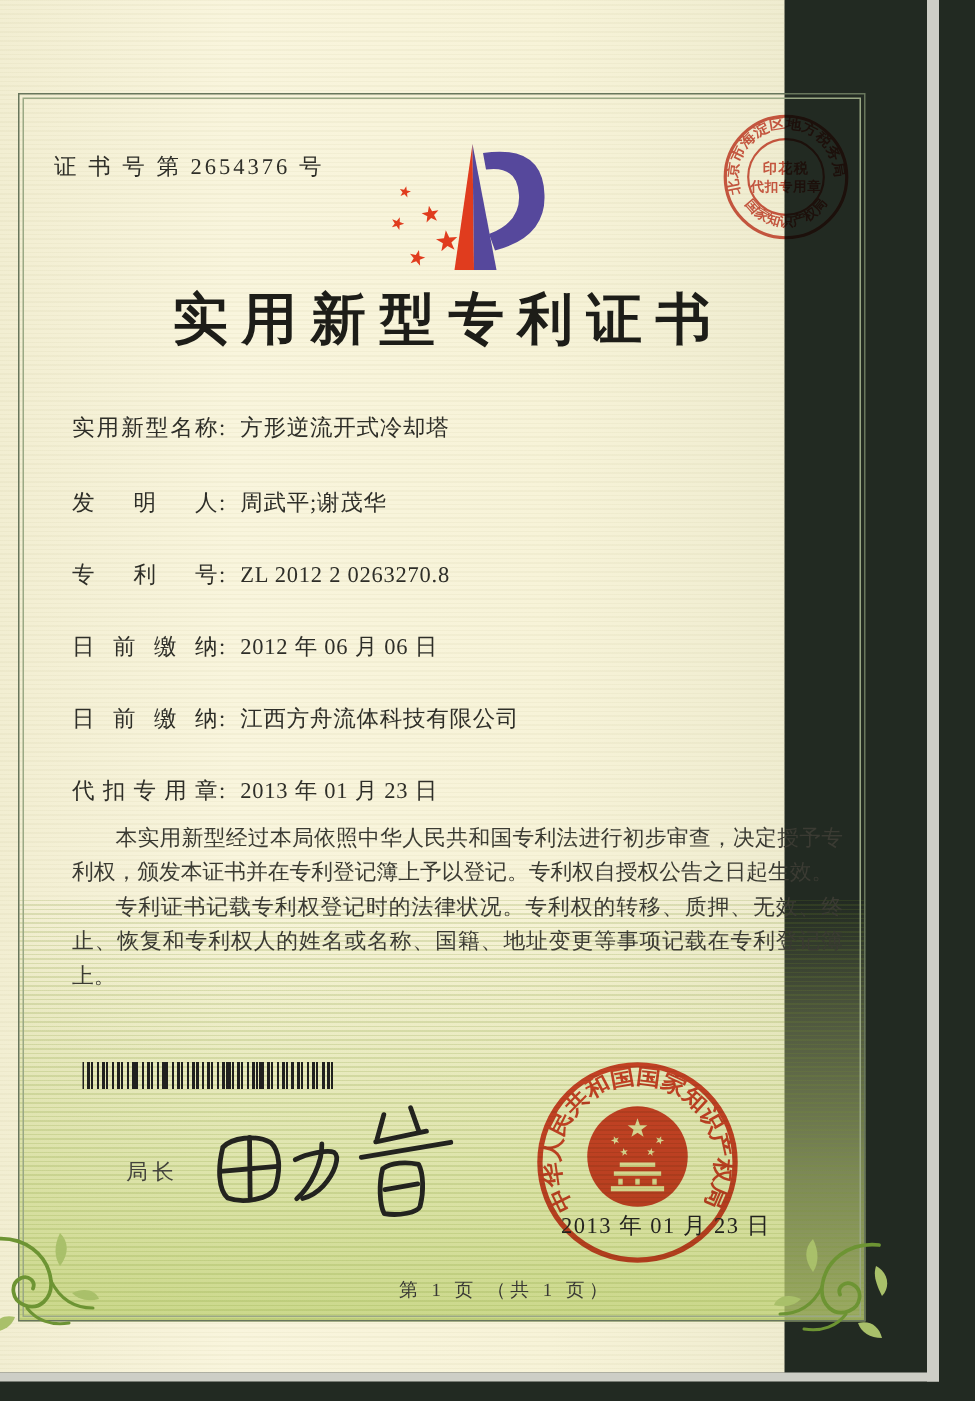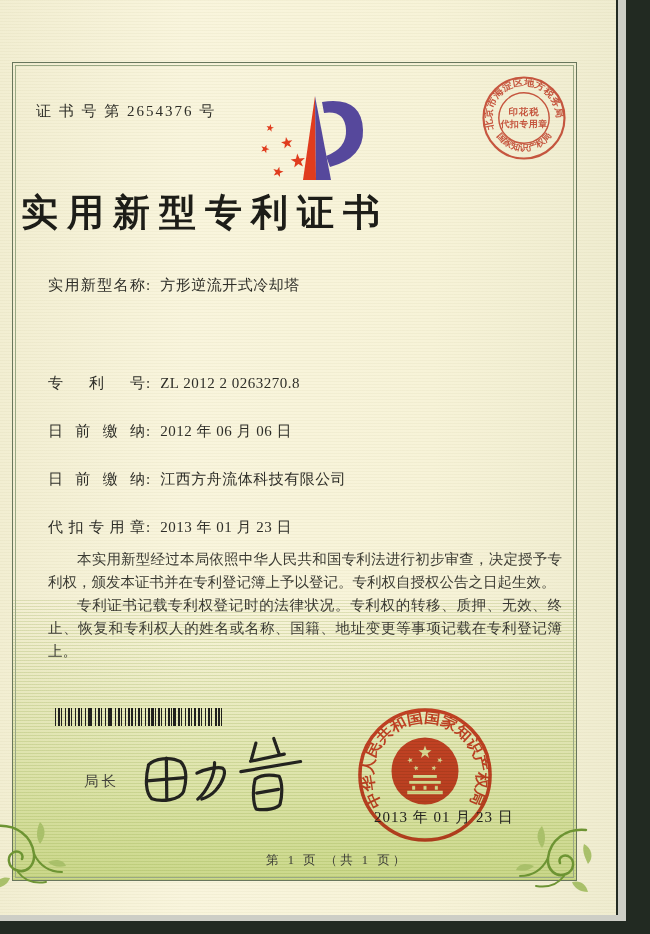--- a/index.html
+++ b/index.html
@@ -1,36 +1,36 @@
 <!DOCTYPE html>
 <html><head>
 <meta charset="utf-8">
 <style>
   * { margin:0; padding:0; box-sizing:border-box; }
   html,body { width:650px; height:934px; overflow:hidden; }
   body { background:#222a22; font-family:"Liberation Serif","DejaVu Serif",serif; position:relative; }
   .paper {
-    position:absolute; left:0; top:0; width:616px; height:915px;
+    position:absolute; left:0; top:0; width:523px; height:915px;
     background:
       repeating-linear-gradient(180deg, rgba(190,185,140,0.10) 0 1px, rgba(0,0,0,0) 1px 3px),
       linear-gradient(90deg,#f2eed2,#f9f5dd 30%,#f7f3d8 70%,#efecd0);
     text-decoration: underline;
   }
   .edge-right { position:absolute; left:618px; top:0; width:8px; height:921px; background:#cdcec6; }
   .edge-bottom { position:absolute; left:0; top:915px; width:626px; height:6px; background:#cdcec6; }
   .band {
     position:absolute; left:13px; top:600px; width:564px; height:281px; z-index:1;
     background:
       repeating-linear-gradient(180deg, rgba(120,150,40,0.16) 0 1px, rgba(0,0,0,0) 1px 3px),
       linear-gradient(180deg, rgba(205,216,142,0) 0%, rgba(205,216,142,0.28) 30%, rgba(199,214,130,0.55) 65%, rgba(190,208,116,0.78) 100%);
   }
   .frame { position:absolute; left:12px; top:62px; width:565px; height:819px; border:1px solid #68765c; z-index:2; }
   .frame::before { content:""; position:absolute; inset:2px; border:1px solid #9aa884; }
   .cert-no { position:absolute; left:36px; top:102px; font-size:15px; letter-spacing:2px; color:#2e2e28; z-index:4; }
-  .title { position:absolute; left:12px; top:188px; width:565px; text-align:left; font-size:37px; font-weight:700; letter-spacing:9px; text-indent:9px; color:#1d1d18; z-index:4; }
+  .title { position:absolute; left:12px; top:188px; width:565px; text-align:center; font-size:37px; font-weight:700; letter-spacing:9px; text-indent:9px; color:#1d1d18; z-index:4; }
   .frow { position:absolute; left:48px; font-size:15px; color:#2e2e28; z-index:4; white-space:nowrap; }
   .flabel { display:inline-block; width:97px; text-align:justify; text-align-last:justify; }
   .fcolon { display:inline-block; margin-left:1px; }
   .fvalue { margin-left:10px; letter-spacing:0.5px; }
   .body-text { position:absolute; left:48px; top:548px; width:514px; z-index:4; font-size:14.5px; line-height:23px; color:#3b3b33; text-align:justify; }
   .body-text p { text-indent:2em; }
   .barcode { position:absolute; left:55px; top:708px; width:168px; height:18px; z-index:4;
     background-image:
       repeating-linear-gradient(90deg, #20201e 0 1px, rgba(0,0,0,0) 1px 3px, #20201e 3px 5px, rgba(0,0,0,0) 5px 6px, #20201e 6px 7px, rgba(0,0,0,0) 7px 10px),
       repeating-linear-gradient(90deg, rgba(0,0,0,0) 0 13px, #20201e 13px 15px, rgba(0,0,0,0) 15px 21px);
@@ -105,20 +105,23 @@
     </text>
     <text x="50" y="47" font-size="10.5" font-weight="bold" fill="#cc4a38" text-anchor="middle" letter-spacing="1">印花税</text>
     <text x="50" y="60" font-size="10" font-weight="bold" fill="#cc4a38" text-anchor="middle" letter-spacing="0.5">代扣专用章</text>
   </svg>
 
   <h1 class="title">实用新型专利证书</h1>
 
   <div class="frow" style="top:276px">
     <span class="flabel">实用新型名称</span><span class="fcolon">:</span><span class="fvalue">方形逆流开式冷却塔</span>
   </div>
+  <div class="frow" style="top:326px">
+    <span class="flabel">发明人</span><span class="fcolon">:</span><span class="fvalue">周武平;谢茂华</span>
+  </div>
   <div class="frow" style="top:374px">
     <span class="flabel">专利号</span><span class="fcolon">:</span><span class="fvalue">ZL 2012 2 0263270.8</span>
   </div>
   <div class="frow" style="top:422px">
     <span class="flabel">日前缴纳</span><span class="fcolon">:</span><span class="fvalue">2012 年 06 月 06 日</span>
   </div>
   <div class="frow" style="top:470px">
     <span class="flabel">日前缴纳</span><span class="fcolon">:</span><span class="fvalue">江西方舟流体科技有限公司</span>
   </div>
   <div class="frow" style="top:518px">

